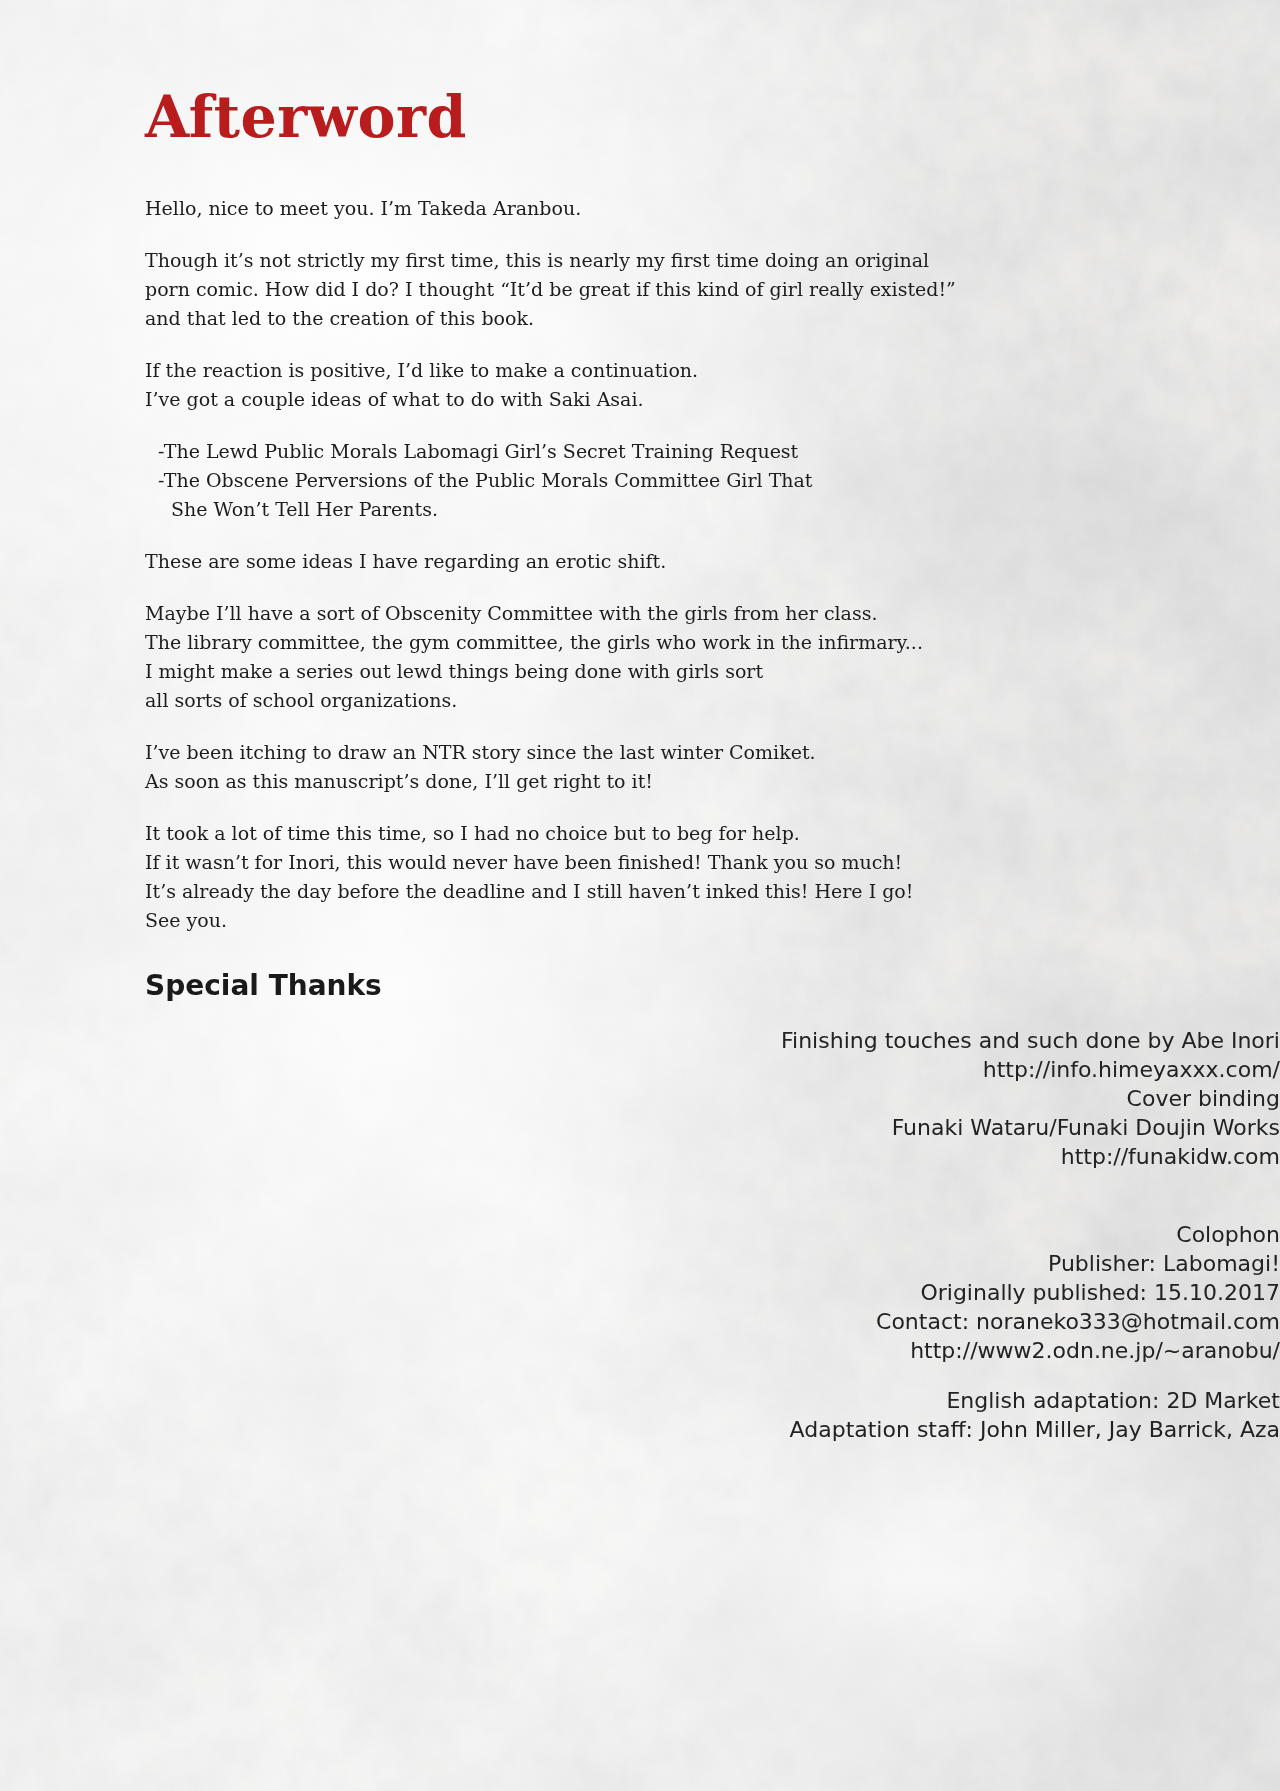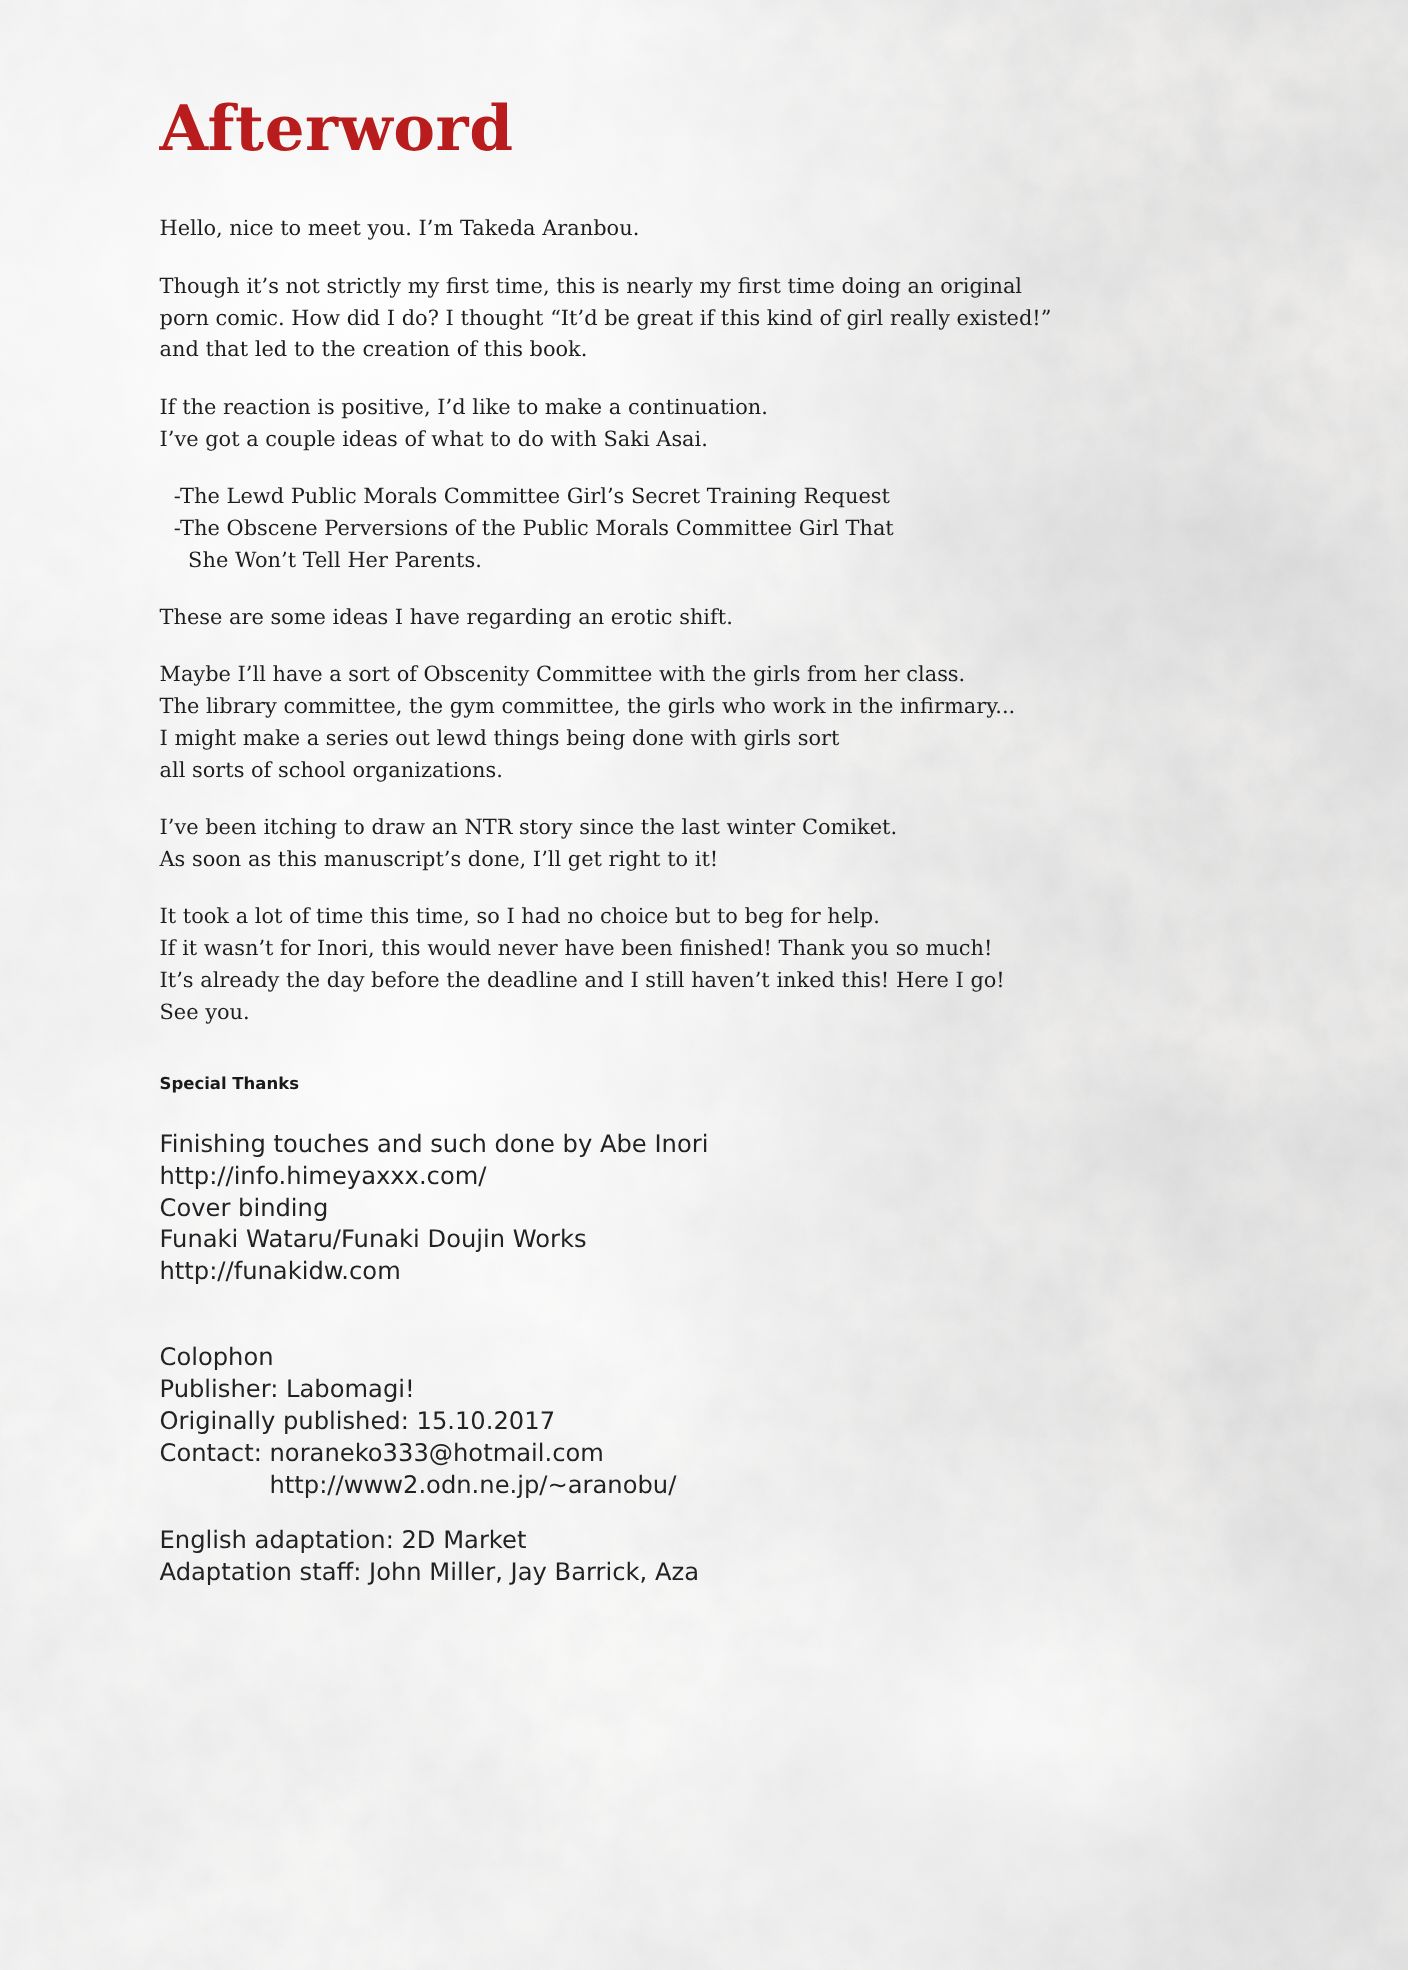--- a/index.html
+++ b/index.html
@@ -33,32 +33,32 @@
   .title {
     font-family: "DejaVu Serif", serif;
     font-weight: 700;
     font-size: 57px;
     line-height: 57px;
     margin: 0;
     color: #b91c1c;
     letter-spacing: 0.5px;
   }
   .serif { font-family: "DejaVu Serif", serif; font-size: 19px; line-height: 29px; }
-  .sans  { font-family: "DejaVu Sans", sans-serif; font-size: 22px; line-height: 29px; color: #222; }
+  .sans  { font-family: "DejaVu Sans", sans-serif; font-size: 22px; line-height: 29px; color: #222; text-align: right; }
   .line { white-space: pre; }
   .para { margin-top: 23px; }
   .p1 { margin-top: 49px; }
   .ideas { margin-top: 23px; }
   .idea-line { padding-left: 26px; text-indent: -13px; white-space: pre; }
   .idea-cont { padding-left: 26px; text-indent: 0; white-space: pre; }
   .st-heading {
     margin-top: 36px;
     font-family: "DejaVu Sans", sans-serif;
     font-weight: 700;
-    font-size: 15px;
+    font-size: 28px;
     line-height: 29px;
     color: #1a1a1a;
   }
   .credits { margin-top: 26px; }
   .colophon { margin-top: 49px; }
   .adaptation { margin-top: 21px; }
   .indent { padding-left: 100px; }
 </style>
 </head>
 <body>
@@ -105,21 +105,21 @@
       <div class="line">Though it’s not strictly my first time, this is nearly my first time doing an original</div>
       <div class="line">porn comic. How did I do? I thought “It’d be great if this kind of girl really existed!”</div>
       <div class="line">and that led to the creation of this book.</div>
     </div>
   <div class="serif para">
       <div class="line">If the reaction is positive, I’d like to make a continuation.</div>
       <div class="line">I’ve got a couple ideas of what to do with Saki Asai.</div>
     </div>
 
   <div class="serif ideas">
-    <div class="idea-line">-The Lewd Public Morals Committee Girl’s Secret Training Request</div>
+    <div class="idea-line">-The Lewd Public Morals Labomagi Girl’s Secret Training Request</div>
     <div class="idea-line">-The Obscene Perversions of the Public Morals Committee Girl That</div>
     <div class="idea-cont">She Won’t Tell Her Parents.</div>
   </div>
 
   <div class="serif para">
       <div class="line">These are some ideas I have regarding an erotic shift.</div>
     </div>
   <div class="serif para">
       <div class="line">Maybe I’ll have a sort of Obscenity Committee with the girls from her class.</div>
       <div class="line">The library committee, the gym committee, the girls who work in the infirmary...</div>

